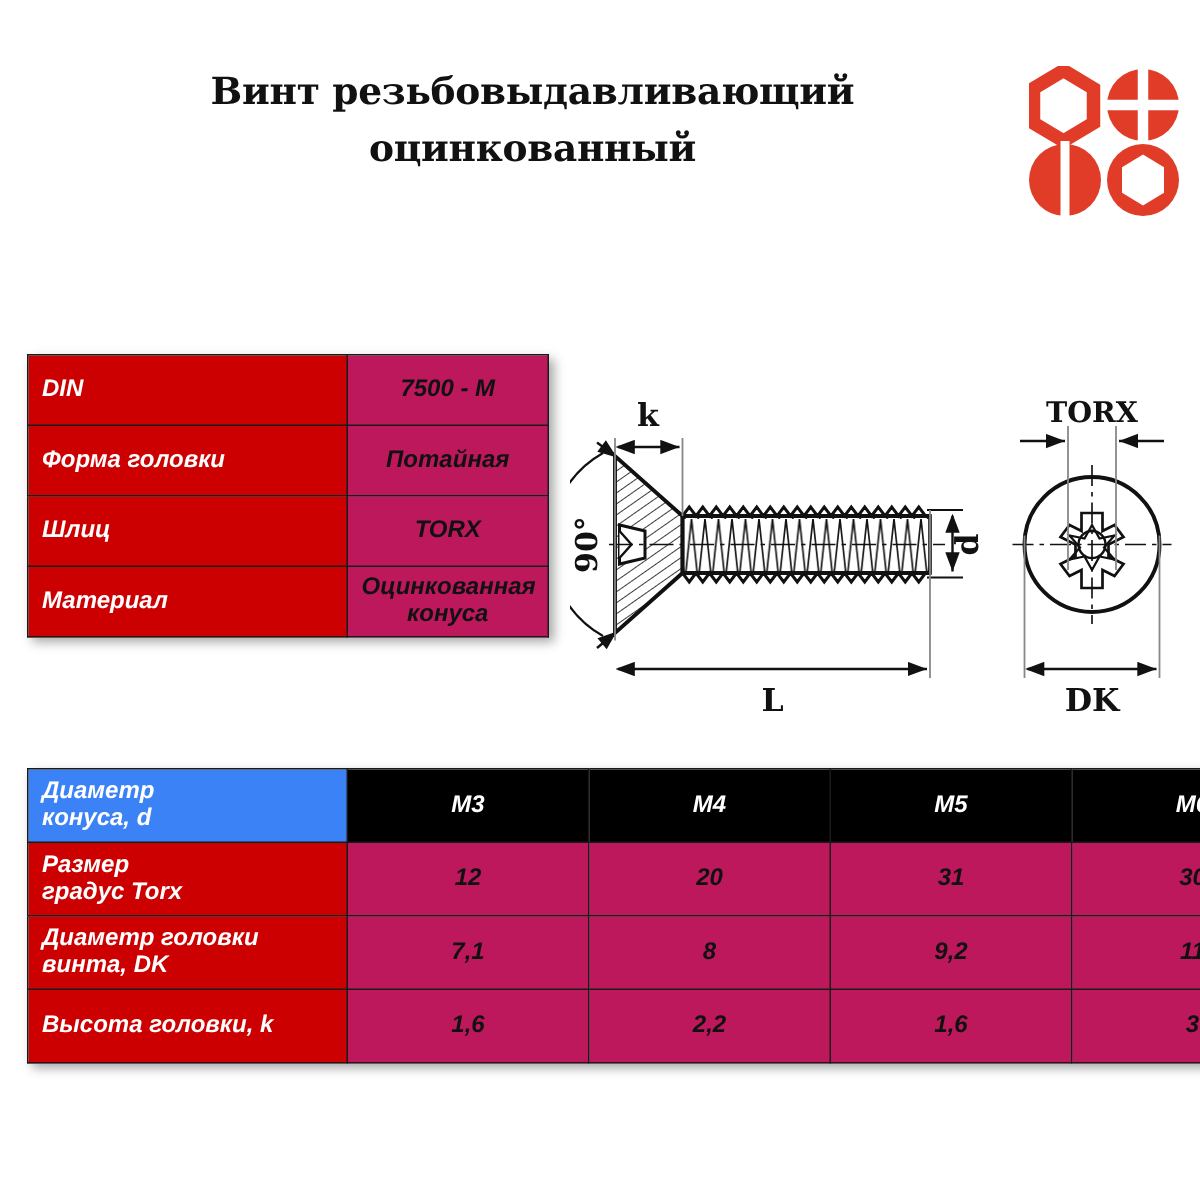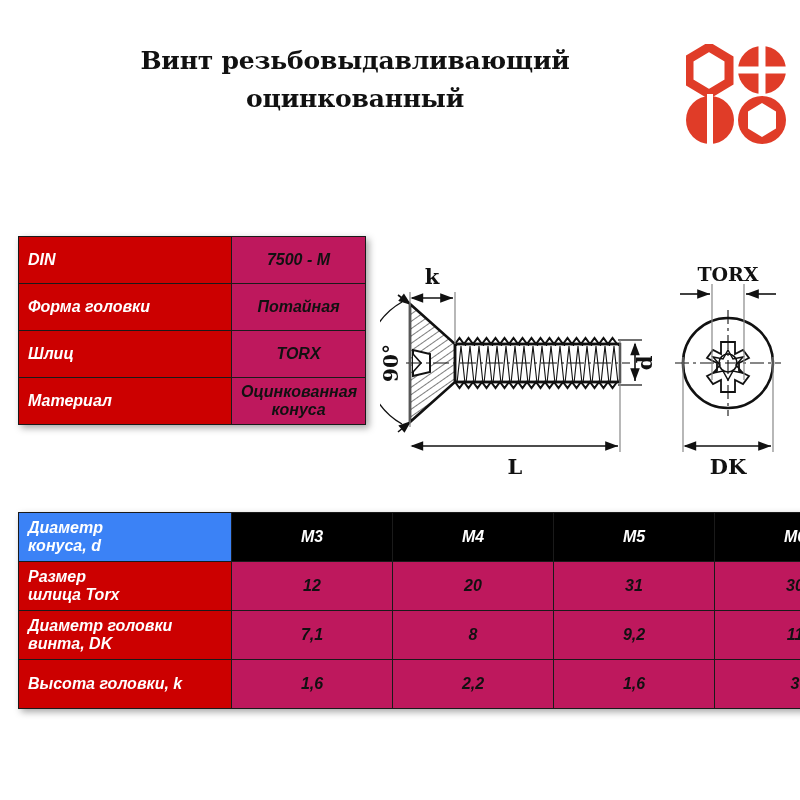--- a/index.html
+++ b/index.html
@@ -175,21 +175,21 @@
     </td>
     <td class="val-dark cx">M3</td>
     <td class="val-dark cx">M4</td>
     <td class="val-dark cx">M5</td>
     <td class="val-dark cx">M6</td>
   </tr>
 
   <tr>
     <td class="lbl-red c0">
       <span>Размер</span><br>
-      <span>шлица Torx</span>
+      <span>градус Torx</span>
     </td>
     <td class="val cx">12</td>
     <td class="val cx">20</td>
     <td class="val cx">31</td>
     <td class="val cx">30</td>
   </tr>
 
   <tr>
     <td class="lbl-red c0">
       <span>Диаметр головки</span><br>

